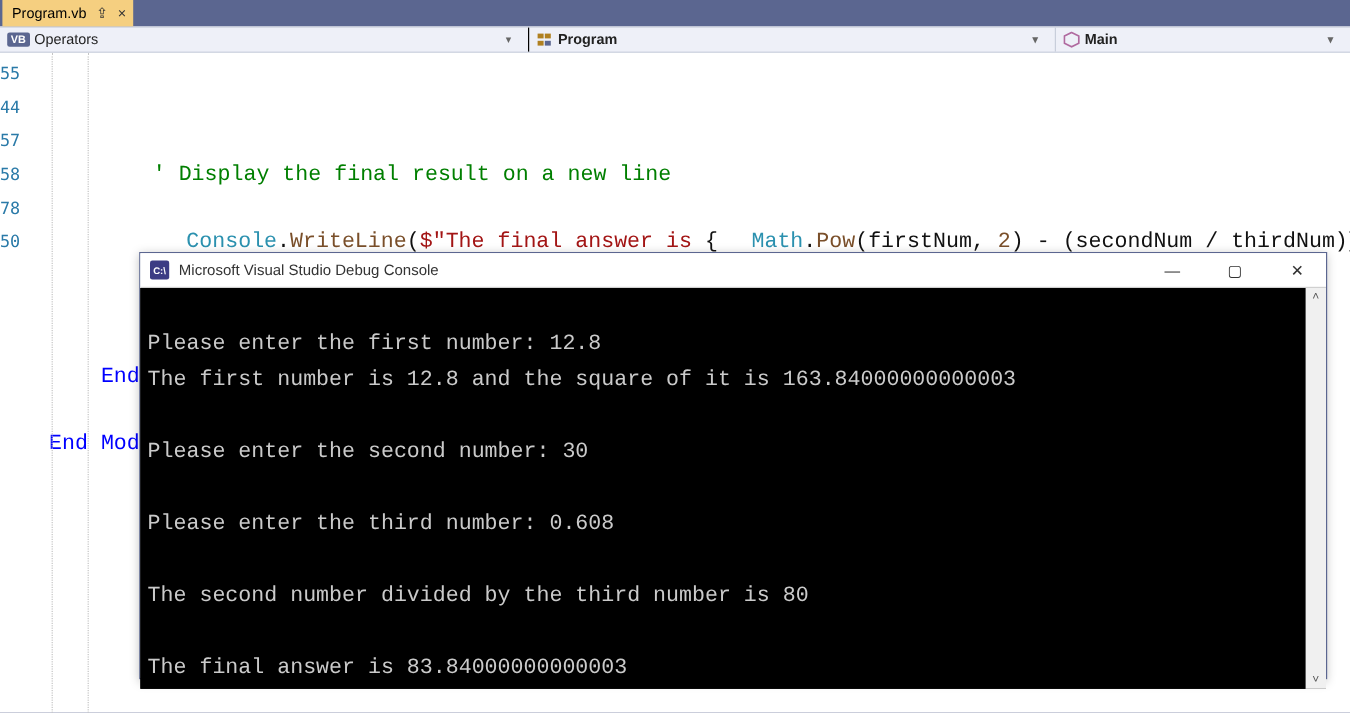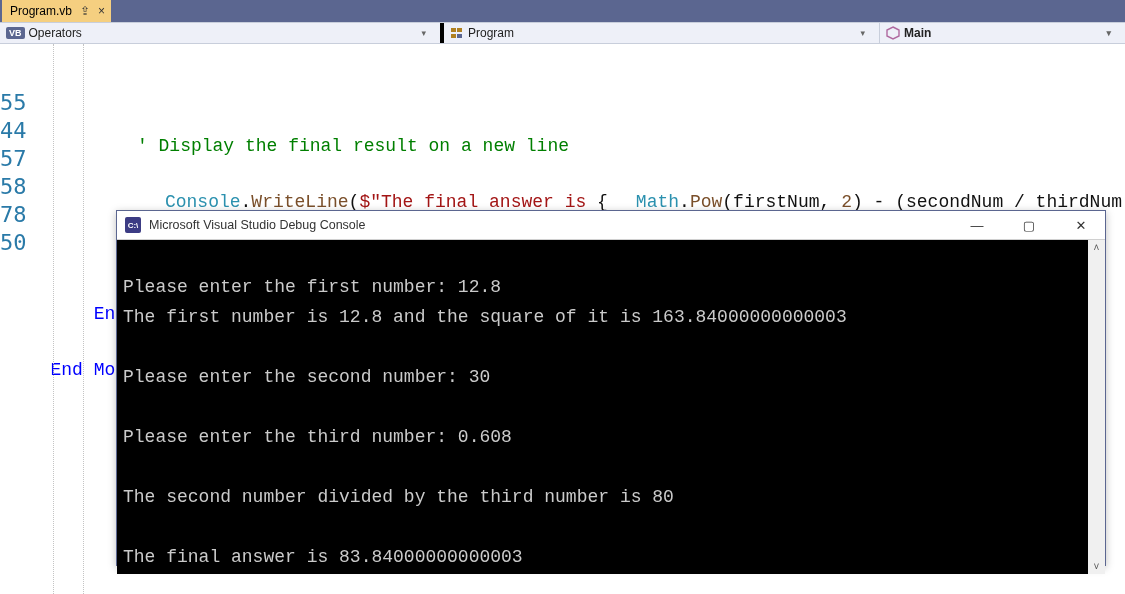--- a/index.html
+++ b/index.html
@@ -76,24 +76,23 @@
     position: relative;
     display: flex;
   }
   .gutter {
     width: 96px;
     text-align: right;
     padding-right: 24px;
     padding-top: 4px;
     color: #2a7aa8;
     font-family: Consolas, monospace;
-    font-size: 22px;
+    font-size: 14px;
     line-height: 28px;
     border-right: 0;
-    margin-top: 41px;
   }
   .code {
     padding-top: 4px;
     font-family: Consolas, "Courier New", monospace;
     font-size: 18px;
     line-height: 28px;
     white-space: pre;
     position: relative;
   }
   .guide {
@@ -188,21 +187,21 @@
     <span class="close">×</span>
   </div>
 </div>
 
 <div class="crumb-bar">
   <div class="crumb-seg" style="flex:0 0 440px;">
     <span class="vb-badge">VB</span>
     <span>Operators</span>
     <span class="crumb-drop">▾</span>
   </div>
-  <div class="crumb-seg right-border" style="border-left:4px solid #000000; flex:0 0 440px; font-weight:normal;">
+  <div class="crumb-seg right-border" style="border-left:1px solid #000000; flex:0 0 440px; font-weight:bold;">
     <span class="icon-box">
       <svg width="14" height="14" viewBox="0 0 14 14">
           <rect x="1" y="2" width="5" height="4" fill="#b08020"></rect>
           <rect x="7" y="2" width="5" height="4" fill="#b08020"></rect>
           <rect x="1" y="8" width="5" height="4" fill="#b08020"></rect>
           <rect x="7" y="8" width="5" height="4" fill="#5b6690"></rect>
         </svg>
     </span>
     <span>Program</span>
     <span class="crumb-drop">▾</span>

